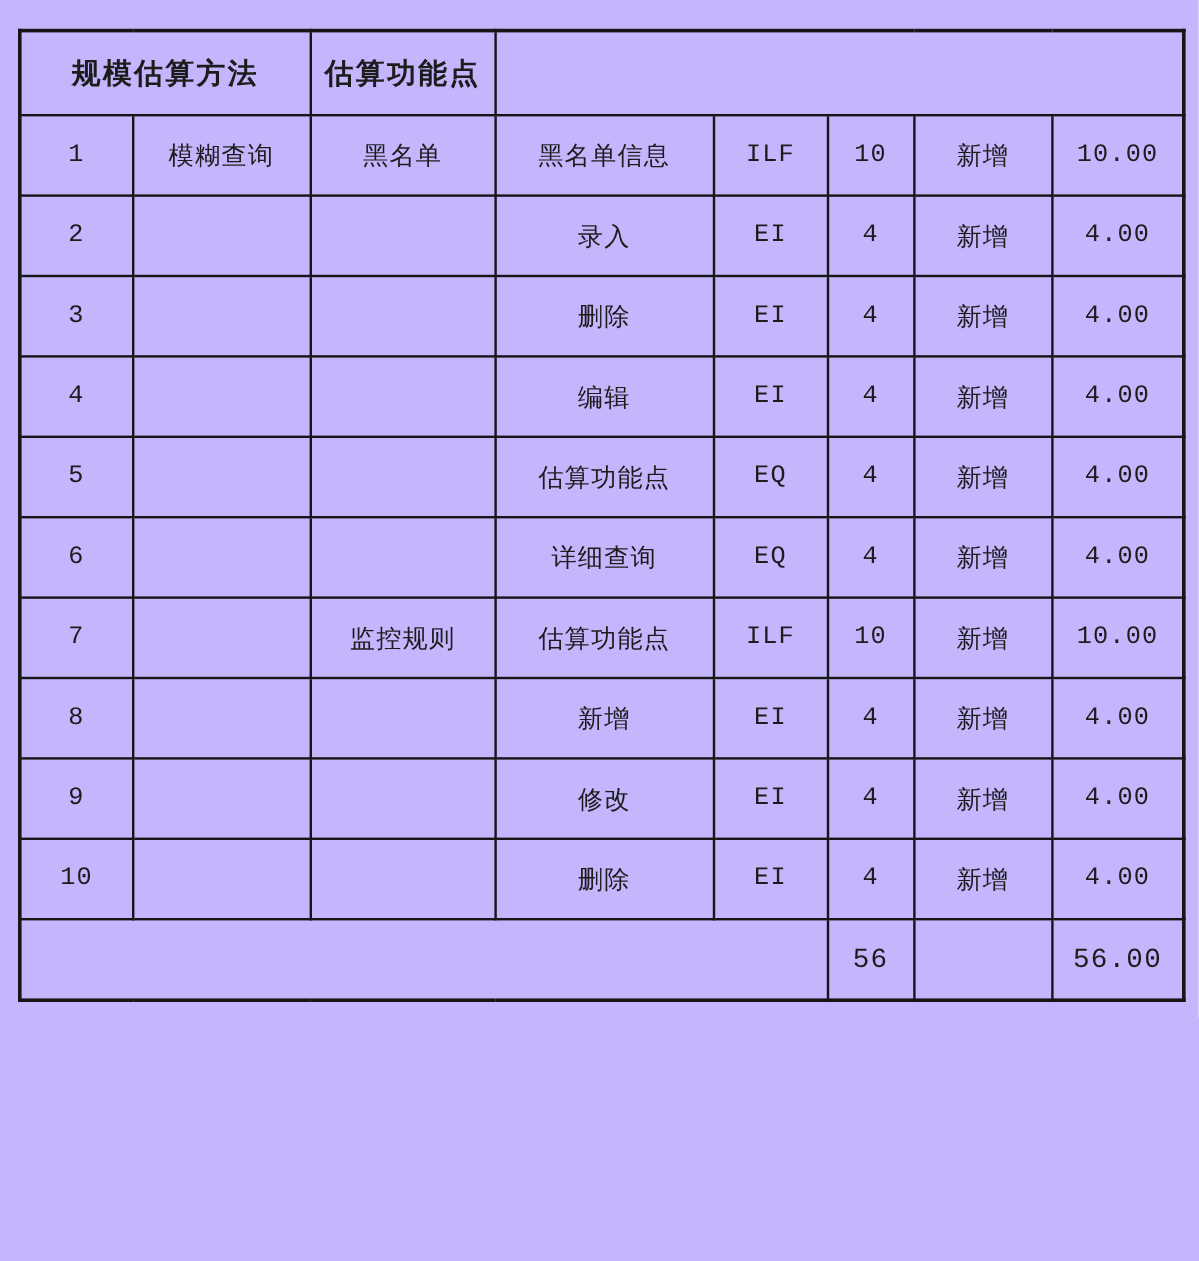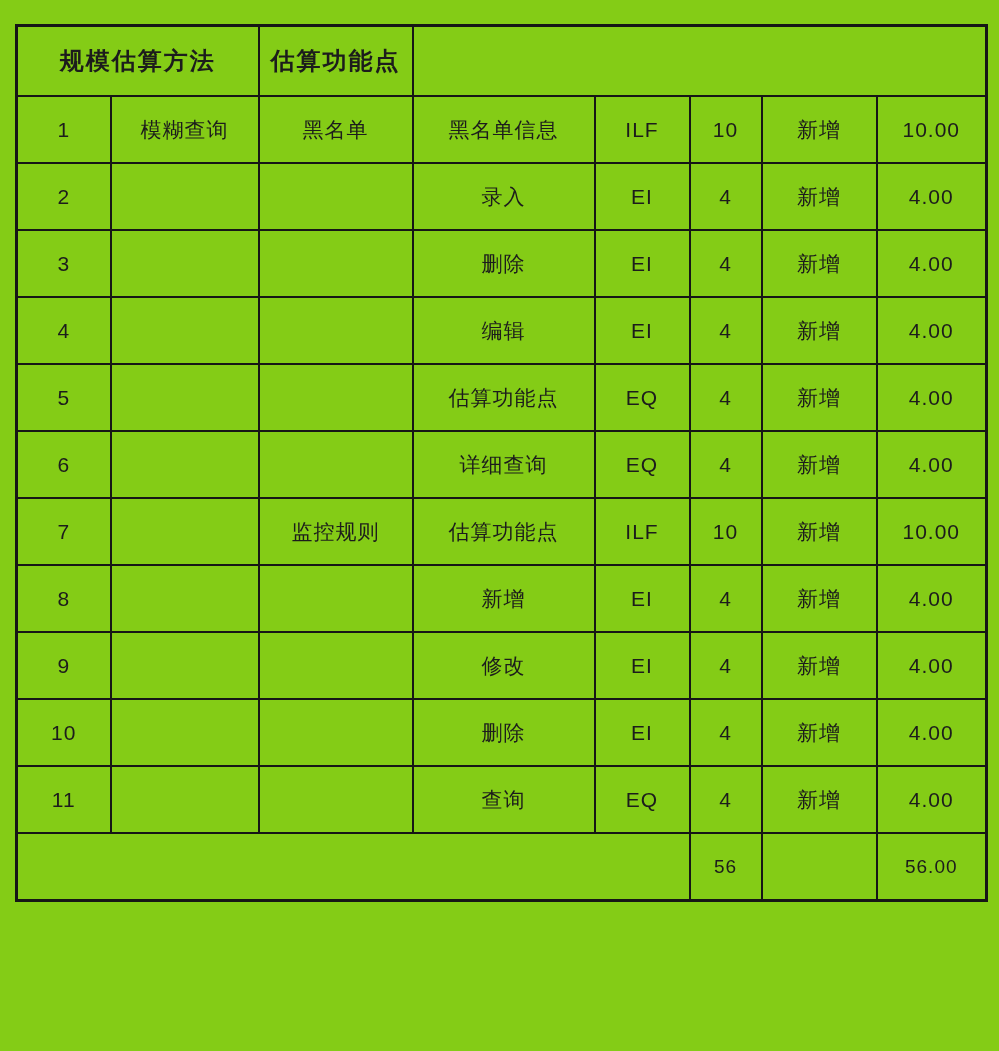--- a/index.html
+++ b/index.html
@@ -4,22 +4,22 @@
 <style>
   html, body {
     margin: 0;
     padding: 0;
     background: #ffffff;
   }
   .page {
     position: relative;
     width: 999px;
     height: 1051px;
-    background: #84cc16;
-    font-family: Liberation Sans, sans-serif;
+    background: #c4b5fd;
+    font-family: Liberation Mono, monospace;
     color: #1c1c1c;
     overflow: hidden;
   }
   table.fp-table {
     position: absolute;
     left: 15px;
     top: 24px;
     width: 970px;
     border-collapse: collapse;
     table-layout: fixed;
@@ -47,21 +47,21 @@
     white-space: pre-line;
     line-height: 1.45;
   }
   tbody td {
     height: 65px;
     font-size: 21px;
     letter-spacing: 1px;
   }
   tr.total-row td {
     height: 65px;
-    font-size: 19px;
+    font-size: 23px;
     letter-spacing: 1px;
   }
 </style>
 </head>
 <body>
 
 <div class="page">
   <table class="fp-table">
     <colgroup>
       <col style="width:94px">
@@ -174,30 +174,20 @@
         <tr>
           <td>10</td>
           <td></td>
           <td></td>
           <td>删除</td>
           <td>EI</td>
           <td>4</td>
           <td>新增</td>
           <td>4.00</td>
         </tr>
-        <tr>
-          <td>11</td>
-          <td></td>
-          <td></td>
-          <td>查询</td>
-          <td>EQ</td>
-          <td>4</td>
-          <td>新增</td>
-          <td>4.00</td>
-        </tr>
       </tbody>
     <tfoot>
       <tr class="total-row">
         <td colspan="5"></td>
         <td>56</td>
         <td></td>
         <td>56.00</td>
       </tr>
     </tfoot>
   </table>

